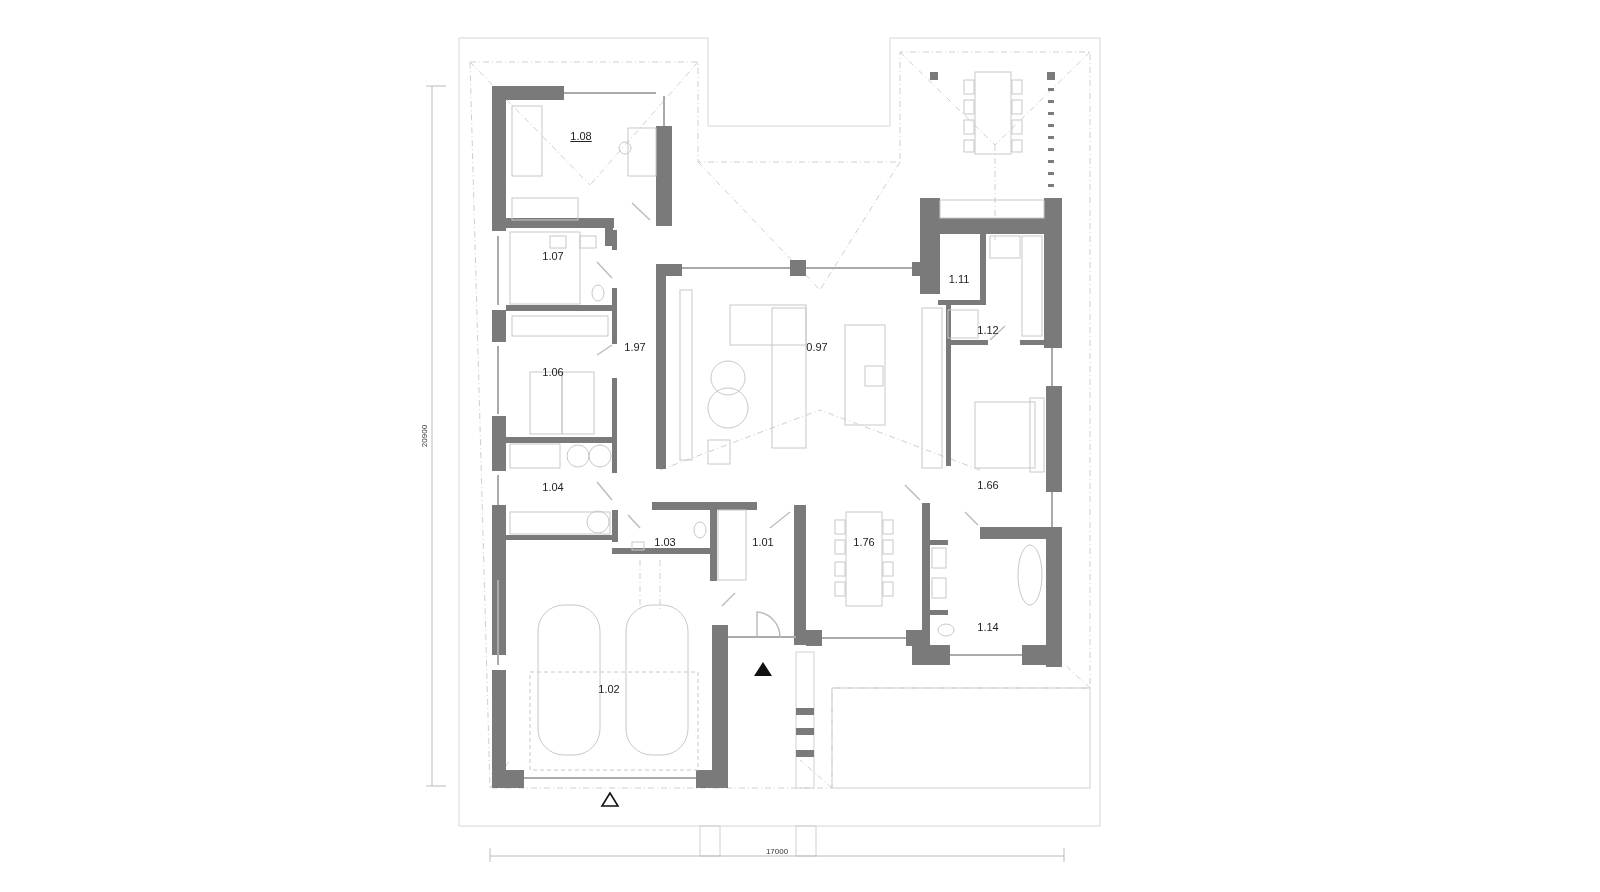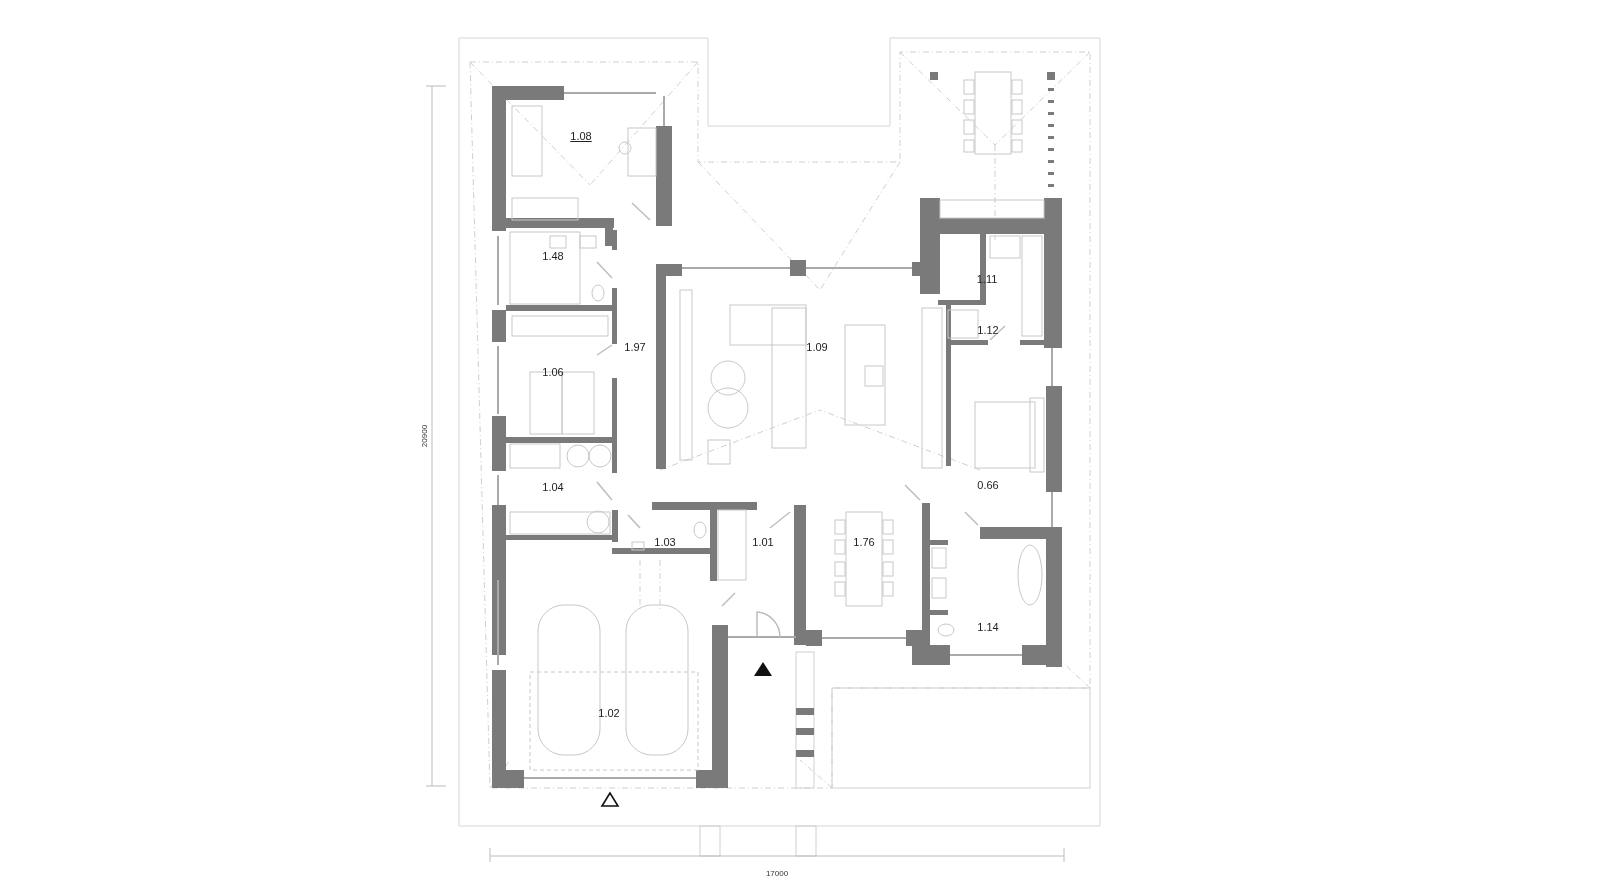--- a/index.html
+++ b/index.html
@@ -236,29 +236,29 @@
   </g>
 
   <g>
     <polygon points="763,662 754,676 772,676" fill="#111111"></polygon>
     <polygon points="610,793 602,806 618,806" fill="none" stroke="#111111" stroke-width="1.6"></polygon>
   </g>
 </svg>
 
 <div>
   <span class="lbl" style="left:581px;top:136px;text-decoration:underline;">1.08</span>
-  <span class="lbl" style="left:553px;top:256px;">1.48</span>
+  <span class="lbl" style="left:553px;top:256px;">1.07</span>
   <span class="lbl" style="left:553px;top:347px;margin-top:25px;">1.06</span>
   <span class="lbl" style="left:635px;top:347px;">1.97</span>
   <span class="lbl" style="left:553px;top:487px;">1.04</span>
   <span class="lbl" style="left:665px;top:542px;text-align:right;">1.03</span>
   <span class="lbl" style="left:763px;top:542px;">1.01</span>
-  <span class="lbl" style="left:609px;top:689px;margin-top:24px;">1.02</span>
-  <span class="lbl" style="left:817px;top:347px;">1.09</span>
+  <span class="lbl" style="left:609px;top:689px;">1.02</span>
+  <span class="lbl" style="left:817px;top:347px;">0.97</span>
   <span class="lbl" style="left:864px;top:542px;">1.76</span>
-  <span class="lbl" style="left:959px;top:279px;margin-left:28px;">1.11</span>
+  <span class="lbl" style="left:959px;top:279px;">1.11</span>
   <span class="lbl" style="left:988px;top:330px;">1.12</span>
-  <span class="lbl" style="left:988px;top:485px;">0.66</span>
+  <span class="lbl" style="left:988px;top:485px;">1.66</span>
   <span class="lbl" style="left:988px;top:627px;">1.14</span>
 </div>
 
 <span class="dim dim-v" style="left:424px;top:436px;">20900</span>
-<span class="dim dim-h" style="left:777px;top:851px;margin-top:22px;">17000</span>
+<span class="dim dim-h" style="left:777px;top:851px;">17000</span>
 
 </body></html>

